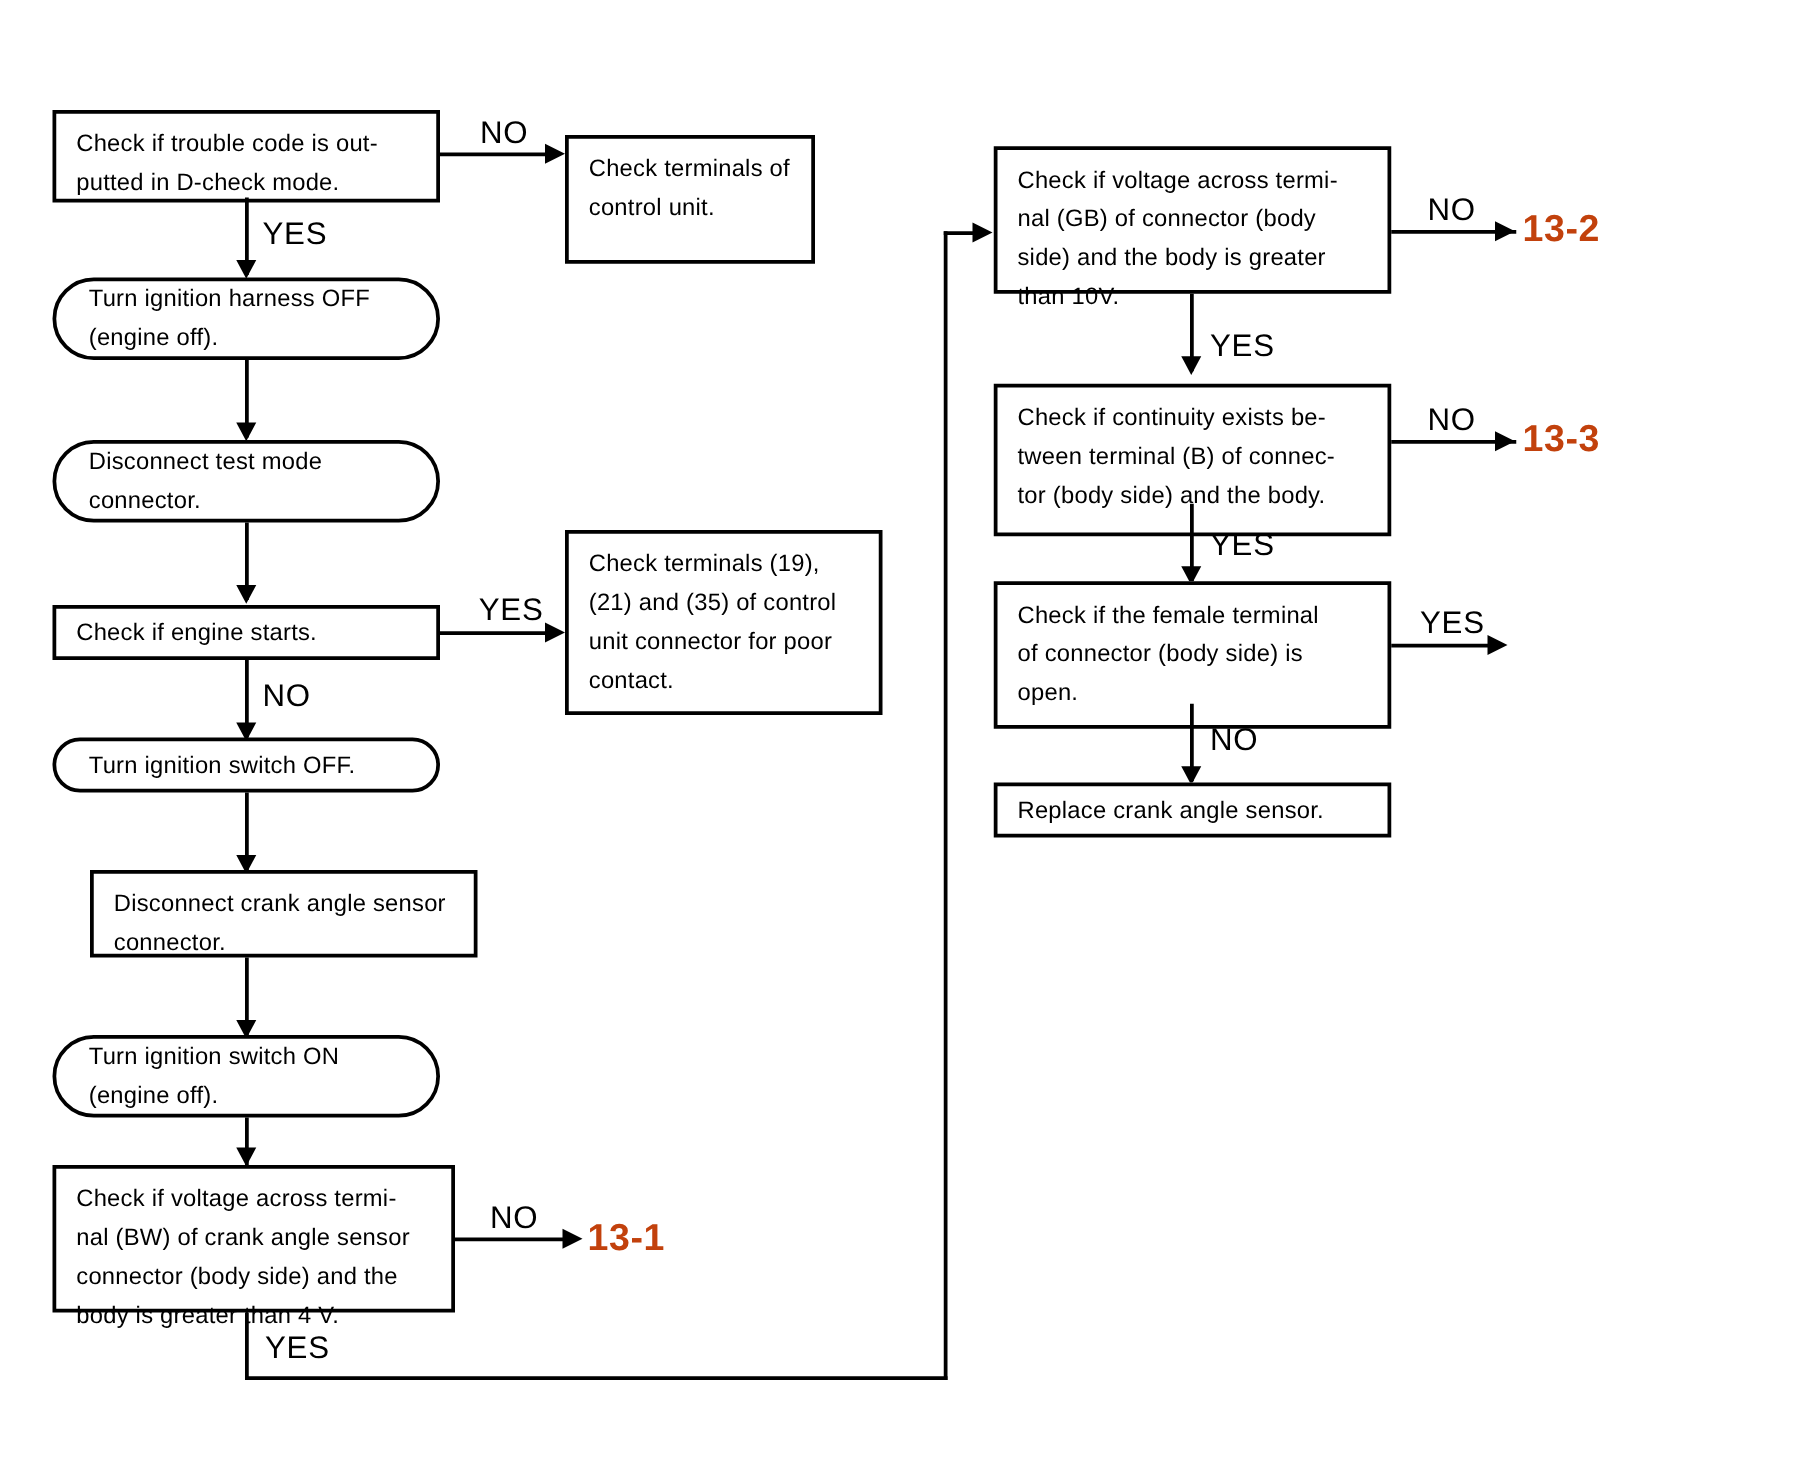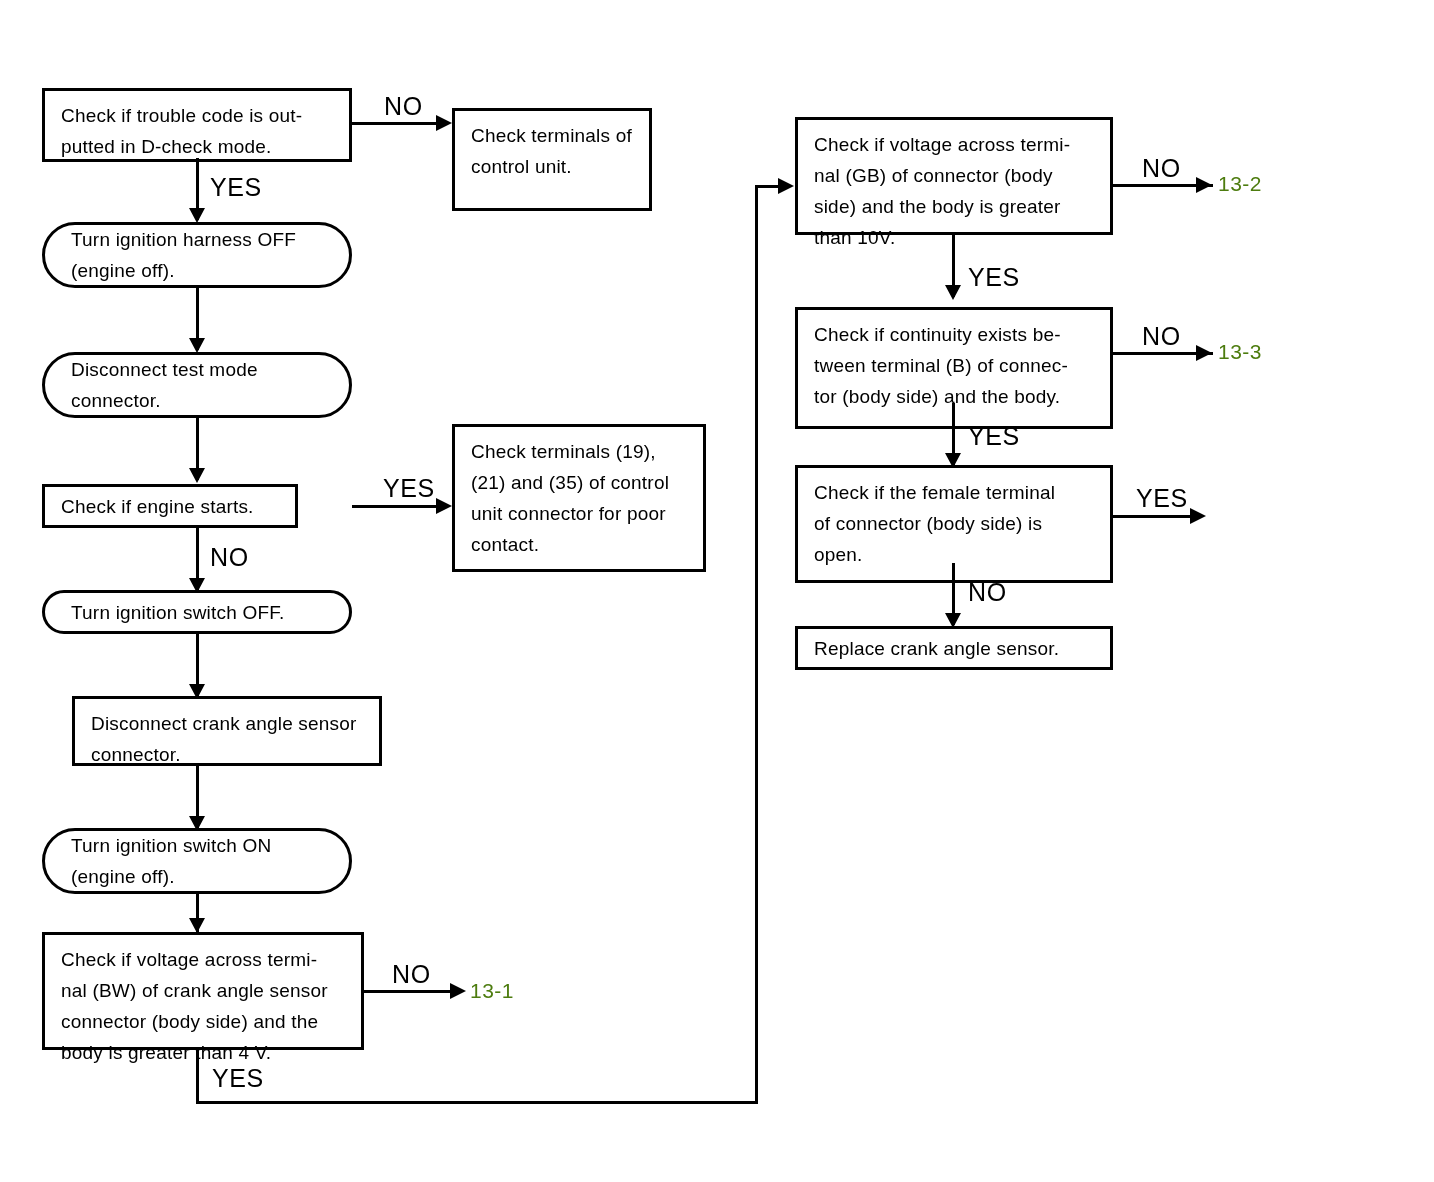--- a/index.html
+++ b/index.html
@@ -73,25 +73,25 @@
     font-size: 25px;
     line-height: 19px;
     color: #000000;
     letter-spacing: 0.6px;
     white-space: nowrap;
   }
 
   
   .ref {
     position: absolute;
-    font-size: 21px;
+    font-size: 30px;
     line-height: 30px;
-    font-weight: normal;
+    font-weight: bold;
     letter-spacing: 0.5px;
-    color: #4d7c0f;
+    color: #c2410c;
     white-space: nowrap;
   }
 </style>
 </head>
 <body>
 
 <div id="canvas">
 
   <div class="node" style="left:42px; top:88px; width:310px; height:74px;">Check if trouble code is out-
 putted in D-check mode.</div>
@@ -112,21 +112,21 @@
 
   <div class="vline" style="left:196px; top:288px; height:62px;"></div>
   <div class="arrow-down" style="left:189px; top:338px;"></div>
 
   <div class="node rounded center-v" style="left:42px; top:352px; width:310px; height:66px;">Disconnect test mode
 connector.</div>
 
   <div class="vline" style="left:196px; top:418px; height:62px;"></div>
   <div class="arrow-down" style="left:189px; top:468px;"></div>
 
-  <div class="node center-v" style="left:42px; top:484px; width:256px; height:44px;">Check if engine starts.</div>
+  <div class="node center-v" style="left:42px; top:484px; width:310px; height:44px;">Check if engine starts.</div>
 
   <div class="hline" style="left:352px; top:505px; width:86px;"></div>
   <div class="arrow-right" style="left:436px; top:498px;"></div>
   <div class="edge-label" style="left:383px; top:479px;">YES</div>
 
   <div class="node" style="left:452px; top:424px; width:254px; height:148px;">Check terminals (19),
 (21) and (35) of control
 unit connector for poor
 contact.</div>
 

